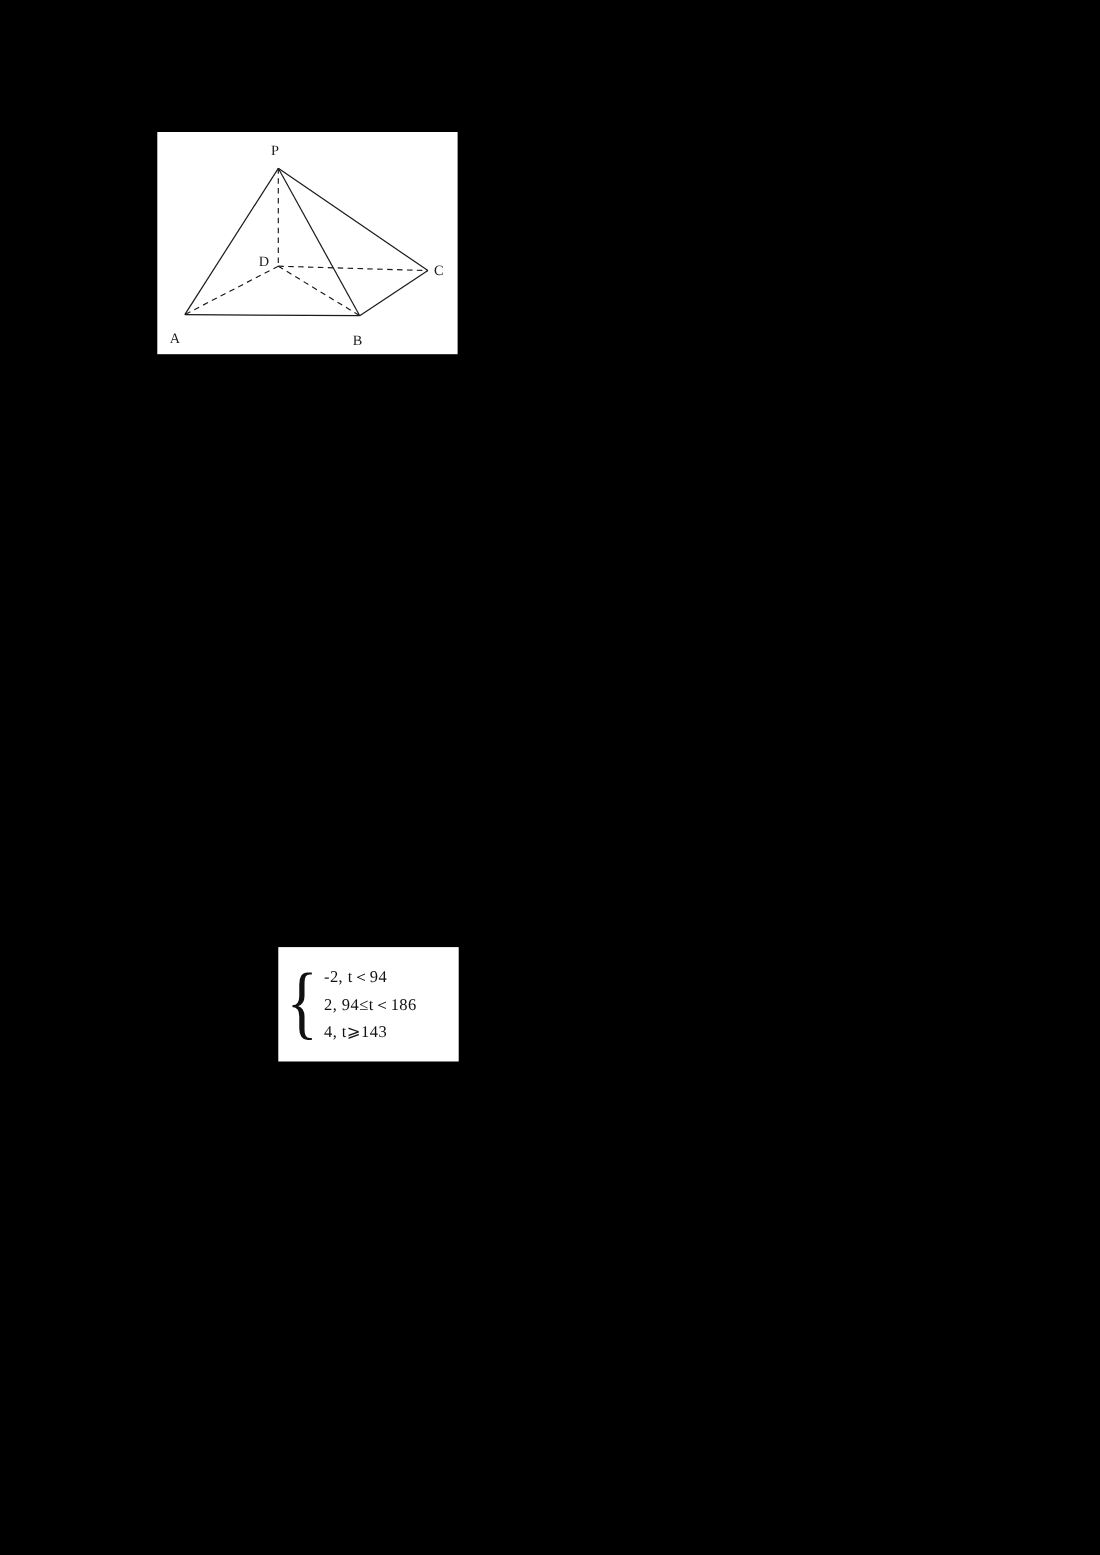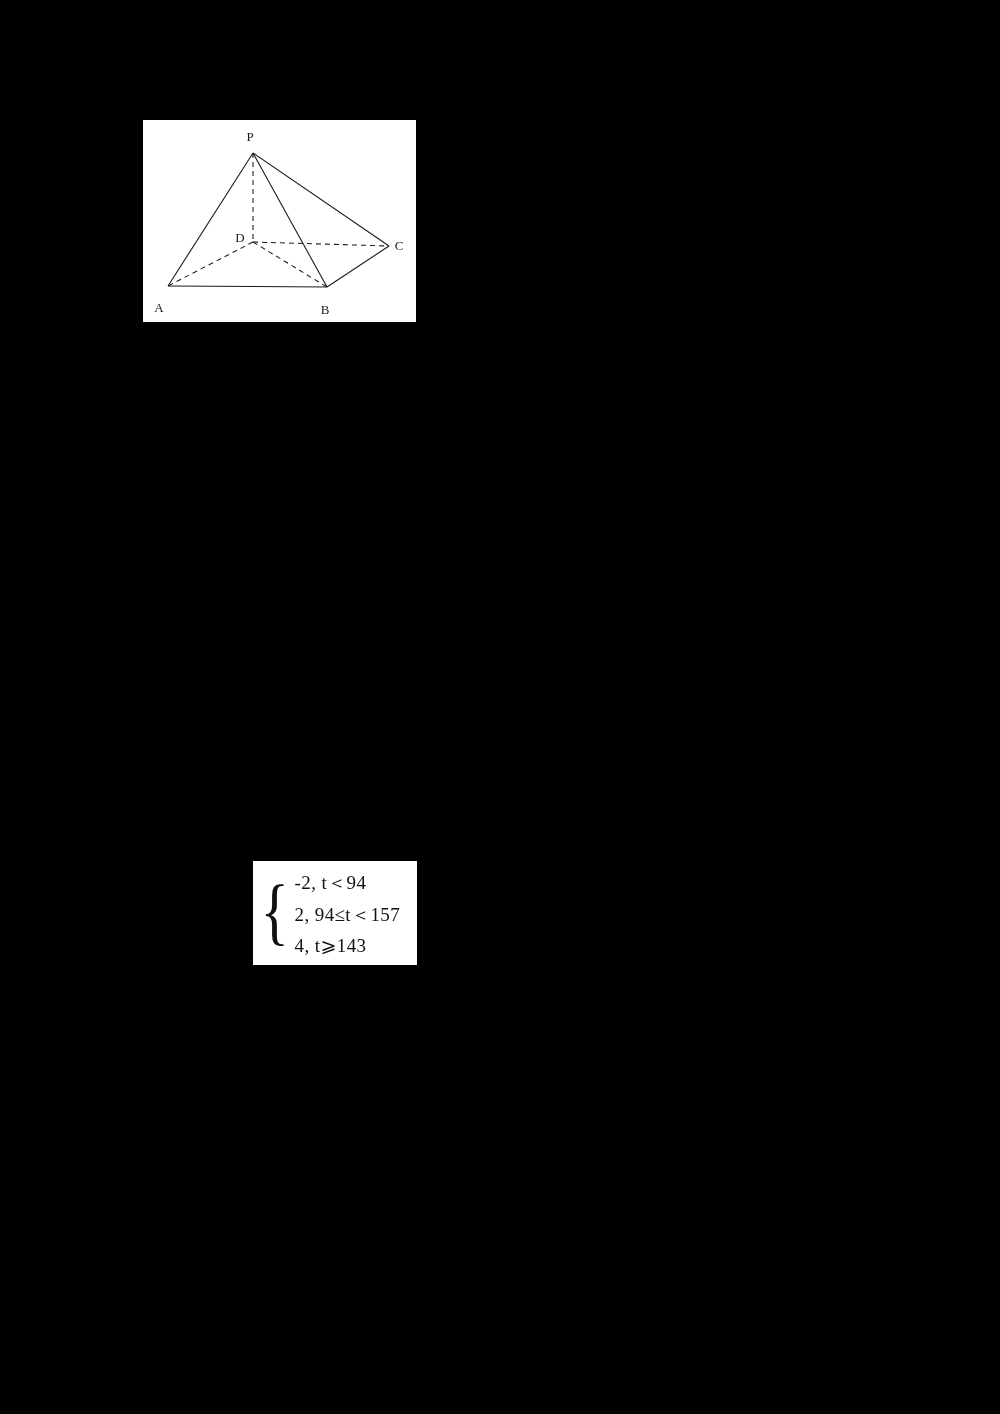--- a/index.html
+++ b/index.html
@@ -59,21 +59,21 @@
     transform: scaleX(0.8);
     display: inline-block;
   }
   .cases {
     display: flex;
     flex-direction: column;
     justify-content: center;
     gap: 6px;
     margin-left: 2px;
     color: #111111;
-    font-size: 19px;
+    font-size: 15px;
     font-family: "Liberation Serif", serif;
     letter-spacing: 0.4px;
   }
   .case-line {
     white-space: nowrap;
   }
 </style>
 </head>
 <body>
 
@@ -110,17 +110,17 @@
     <text class="fig-label" x="16" y="192" text-anchor="middle">A</text>
     <text class="fig-label" x="182" y="194" text-anchor="middle">B</text>
   </svg>
 </div>
 
 <div id="piecewise-figure">
   <div id="piecewise-inner">
     <span class="brace">{</span>
     <div class="cases">
       <div class="case-line">-2,  t＜94</div>
-      <div class="case-line">2,  94≤t＜157</div>
+      <div class="case-line">2,  94≤t＜186</div>
       <div class="case-line">4,  t⩾143</div>
     </div>
   </div>
 </div>
 
 </body></html>

